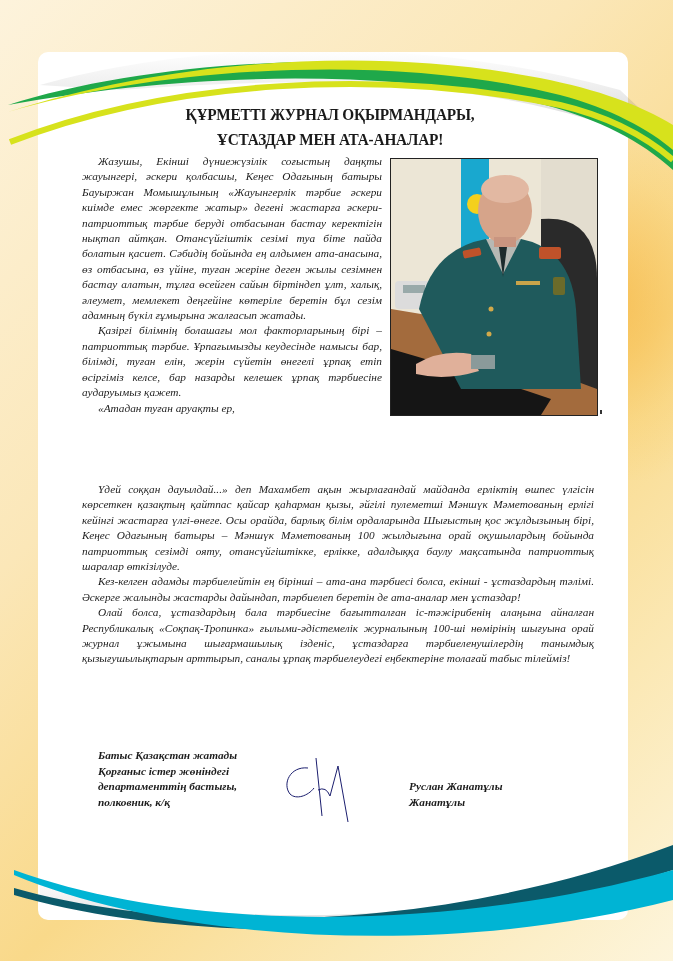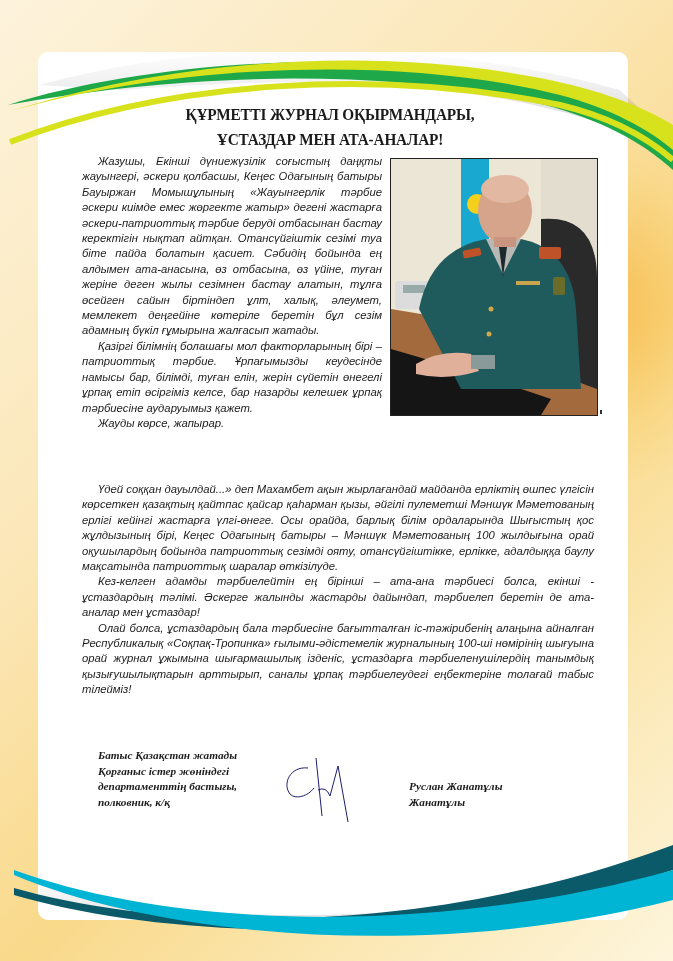--- a/index.html
+++ b/index.html
@@ -23,21 +23,21 @@
   .title {
     position: absolute; left: 80px; width: 500px; top: 102px;
     text-align: center; font-family: "Liberation Serif", serif; font-weight: bold;
     font-size: 17px; line-height: 25px; color: #1a1a1a; letter-spacing: -0.2px;
     transform: scaleX(0.9); transform-origin: center;
   }
   .title div { white-space: nowrap; }
 
   .text {
     font-style: italic; font-size: 11.3px; line-height: 15.4px; color: #1c1c1c;
-    text-align: justify; font-family: Liberation Sans, sans-serif;
+    text-align: justify; font-family: Liberation Serif, serif;
   }
   .col-left { position: absolute; left: 82px; top: 154px; width: 300px; }
   .col-full { position: absolute; left: 82px; top: 482px; width: 512px; }
   .p { margin: 0; text-indent: 16px; }
   .verse { margin: 0; padding-left: 16px; text-align: left; }
 
   .photo {
     position: absolute; left: 390px; top: 158px; width: 206px; height: 256px;
     border: 1px solid #222; overflow: hidden; background: #e9e4d8;
   }
@@ -73,21 +73,21 @@
 </svg>
 
 <div class="title">
   <div>ҚҰРМЕТТІ ЖУРНАЛ ОҚЫРМАНДАРЫ,</div>
   <div>ҰСТАЗДАР МЕН АТА-АНАЛАР!</div>
 </div>
 
 <div class="col-left text">
   <p class="p">Жазушы, Екінші дүниежүзілік соғыстың даңқты жауынгері, әскери қолбасшы, Кеңес Одағының батыры Бауыржан Момышұлының «Жауынгерлік тәрбие әскери киімде емес жөргекте жатыр» дегені жастарға әскери-патриоттық тәрбие беруді отбасынан бастау керектігін нықтап айтқан. Отансүйгіштік сезімі туа біте пайда болатын қасиет. Сәбидің бойында ең алдымен ата-анасына, өз отбасына, өз үйіне, туған жеріне деген жылы сезімнен бастау алатын, тұлға өсейген сайын біртіндеп ұлт, халық, әлеумет, мемлекет деңгейіне көтеріле беретін бұл сезім адамның бүкіл ғұмырына жалғасып жатады.</p>
   <p class="p">Қазіргі білімнің болашағы мол факторларының бірі – патриоттық тәрбие. Ұрпағымызды кеудесінде намысы бар, білімді, туған елін, жерін сүйетін өнегелі ұрпақ етіп өсіргіміз келсе, бар назарды келешек ұрпақ тәрбиесіне аударуымыз қажет.</p>
-  <p class="verse">Жауды көрсе, жапырар.</p>
+  <p class="verse">«Атадан туған аруақты ер,</p>
 </div>
 
 <div class="photo">
   <svg width="206" height="256" viewBox="0 0 206 256">
     <rect x="0" y="0" width="206" height="256" fill="#ece6d6"></rect>
     <rect x="150" y="0" width="56" height="150" fill="#e3ddcf"></rect>
 
     <rect x="70" y="0" width="28" height="110" fill="#19a8cf"></rect>
     <circle cx="86" cy="45" r="10" fill="#f4d01d"></circle>
 

